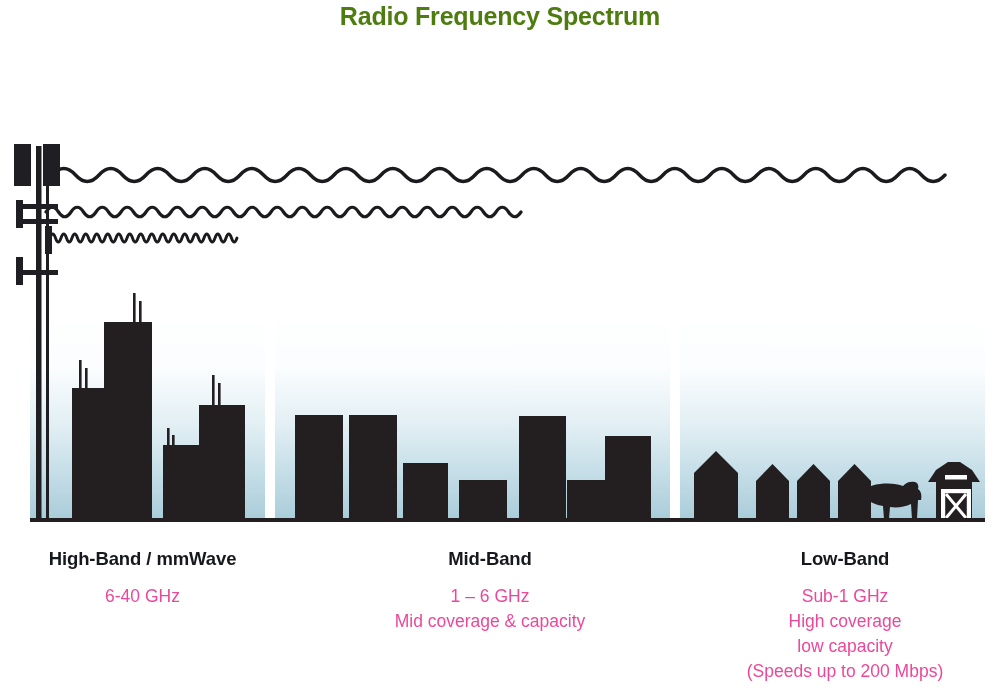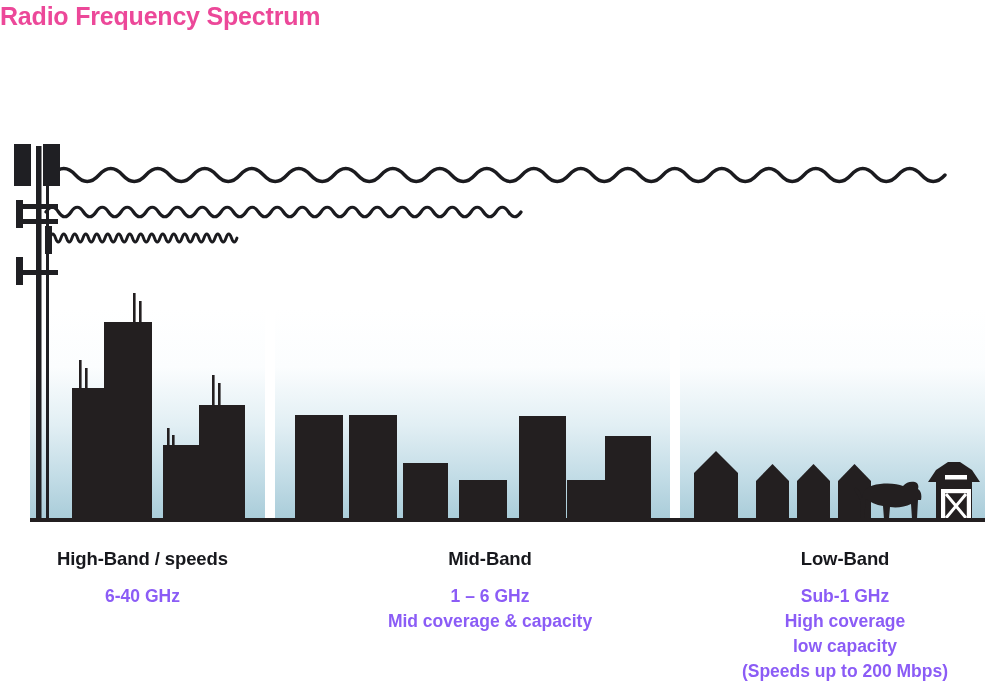--- a/index.html
+++ b/index.html
@@ -17,25 +17,25 @@
   }
   #infographic {
     position: absolute;
     inset: 0;
   }
   .title {
     position: absolute;
     top: 2px;
     left: 0;
     width: 1000px;
-    text-align: left;
+    text-align: center;
     font-size: 25px;
     font-weight: bold;
     letter-spacing: -0.2px;
-    color: #ec4899;
+    color: #4d7c0f;
   }
   svg.scene {
     position: absolute;
     top: 0;
     left: 0;
   }
   .band-col {
     position: absolute;
     text-align: center;
   }
@@ -43,22 +43,22 @@
     font-size: 18.5px;
     font-weight: bold;
     color: #17181d;
     letter-spacing: -0.1px;
     white-space: nowrap;
   }
   .band-lines {
     margin-top: 14px;
     font-size: 17.5px;
     line-height: 1.42;
-    color: #8b5cf6;
-    font-weight: bold;
+    color: #ec4899;
+    font-weight: normal;
   }
   .band-lines div { white-space: nowrap; }
   #col-high { left: 0px;   top: 548px; width: 285px; }
   #col-mid  { left: 345px; top: 548px; width: 290px; text-align: center; }
   #col-low  { left: 700px; top: 548px; width: 290px; }
 </style>
 </head>
 <body>
 
 <div id="infographic">
@@ -176,21 +176,21 @@
         <rect x="944" y="492" width="24" height="28" fill="#231f20"></rect>
         <path d="M946,494 L966,518 M966,494 L946,518" stroke="#ffffff" stroke-width="3" fill="none"></path>
         <rect x="944" y="492" width="24" height="28" fill="none" stroke="#ffffff" stroke-width="2.4"></rect>
       </g>
     </g>
 
     <rect x="30" y="518" width="955" height="4" fill="#231f20"></rect>
   </svg>
 
   <div class="band-col" id="col-high">
-    <div class="band-title">High-Band / speeds</div>
+    <div class="band-title">High-Band / mmWave</div>
     <div class="band-lines">
       <div>6-40 GHz</div>
     </div>
   </div>
 
   <div class="band-col" id="col-mid">
     <div class="band-title">Mid-Band</div>
     <div class="band-lines">
       <div>1 – 6 GHz</div>
       <div>Mid coverage &amp; capacity</div>

